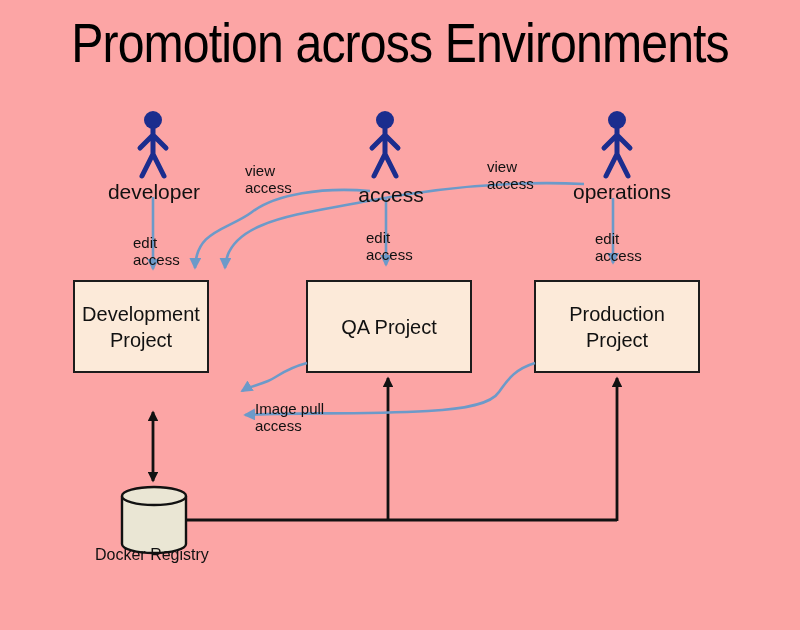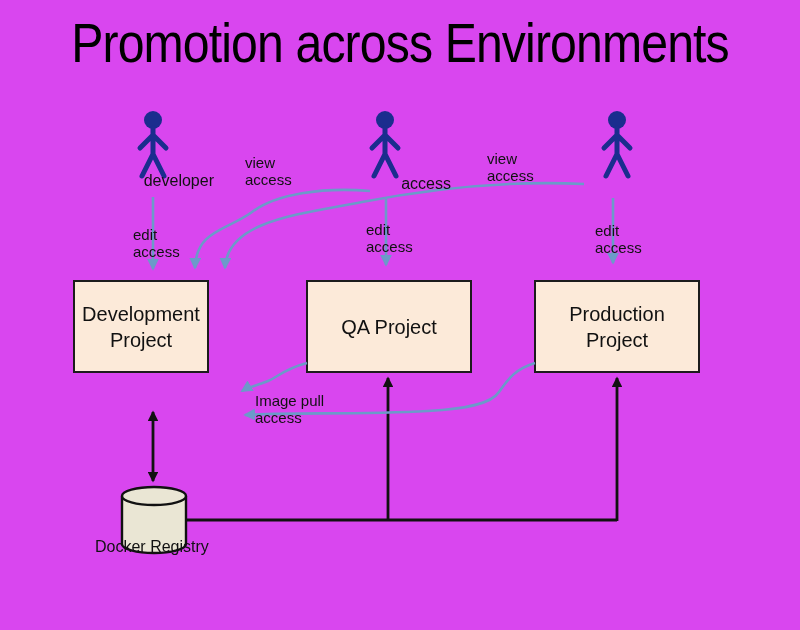--- a/index.html
+++ b/index.html
@@ -1,17 +1,17 @@
 <!DOCTYPE html>
 <html style="--actor-figure: #1b2d8e; --connector-blue: #6c9ac9; --connector-black: #111111; --project-box-fill: #fcead9; --project-box-border: #1c1c1c; --registry-fill: #eae6d4;"><head>
 <meta charset="utf-8">
 <style>
   html,body{margin:0;padding:0;background:#ffffff;}
   .stage{
-    position:relative;width:800px;height:630px;background:#d946ef;overflow:hidden;
+    position:relative;width:800px;height:630px;background:#fca5a5;overflow:hidden;
     font-family:"Liberation Sans", sans-serif;color:#111;
   }
   .title{
     position:absolute;top:10px;left:0;width:800px;margin:0;
     font-size:56px;font-weight:500;letter-spacing:-1px;text-align:center;
     transform:scaleX(0.86);transform-origin:center;white-space:nowrap;color:#000;
   }
   svg.overlay{position:absolute;left:0;top:0;width:800px;height:630px;}
   .fig-head{fill:var(--actor-figure);}
   .fig-body{stroke:var(--actor-figure);stroke-width:5;fill:none;stroke-linecap:round;}
@@ -22,22 +22,22 @@
   .cyl{fill:var(--registry-fill);stroke:var(--connector-black);stroke-width:2.4;}
   .project-box{
     position:absolute;box-sizing:border-box;height:93px;
     background:var(--project-box-fill);border:2px solid var(--project-box-border);
     display:flex;align-items:center;justify-content:center;text-align:center;
     font-size:20px;line-height:1.3;color:#111;
   }
   #box-dev{left:73px;top:280px;width:136px;}
   #box-qa{left:306px;top:280px;width:166px;align-items:center;}
   #box-prod{left:534px;top:280px;width:166px;}
-  .lbl{position:absolute;color:#111;}
-  .actor-lbl{width:120px;text-align:right;font-size:16px;}
+  .lbl{position:absolute;color:#111;margin-top:8px;}
+  .actor-lbl{width:120px;text-align:center;font-size:21px;}
   #lbl-developer{left:94px;top:172px;}
   #lbl-tester{left:331px;top:175px;}
   #lbl-operations{left:562px;top:172px;}
   .note{font-size:15px;line-height:1.16;width:52px;}
   #note-edit-dev{left:133px;top:226px;}
   #note-edit-tester{left:366px;top:221px;}
   #note-edit-ops{left:595px;top:222px;}
   #note-view-1{left:245px;top:154px;}
   #note-view-2{left:487px;top:150px;}
   #note-pull{left:255px;top:392px;width:80px;font-size:15px;line-height:1.16;}
@@ -93,20 +93,21 @@
     <use href="#person-shape" x="617" y="120"></use>
 
     <g>
       <path class="cyl" d="M122,496 L122,544 A32 9 0 0 0 186,544 L186,496"></path>
       <ellipse class="cyl" cx="154" cy="496" rx="32" ry="9"></ellipse>
     </g>
   </svg>
 
   <div class="lbl actor-lbl" id="lbl-developer">developer</div>
   <div class="lbl actor-lbl" id="lbl-tester">access</div>
+  <div class="lbl actor-lbl" id="lbl-operations">operations</div>
 
   <div class="lbl note" id="note-edit-dev">edit access</div>
   <div class="lbl note" id="note-edit-tester">edit access</div>
   <div class="lbl note" id="note-edit-ops">edit access</div>
   <div class="lbl note" id="note-view-1">view access</div>
   <div class="lbl note" id="note-view-2">view access</div>
   <div class="lbl" id="note-pull">Image pull access</div>
 
   <div class="lbl" id="lbl-registry">Docker Registry</div>
 

